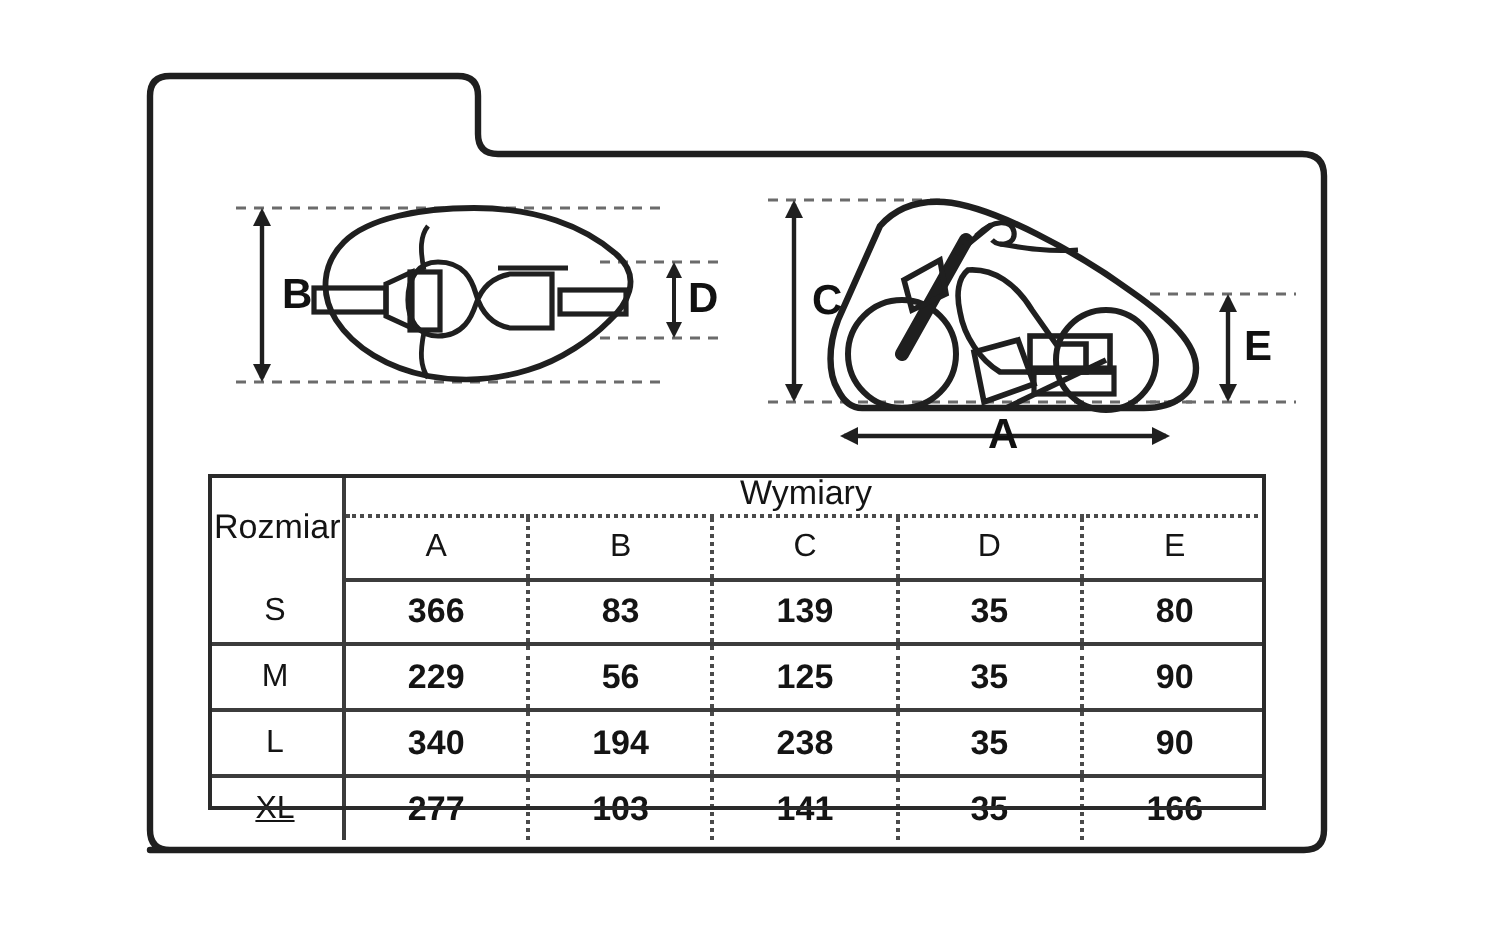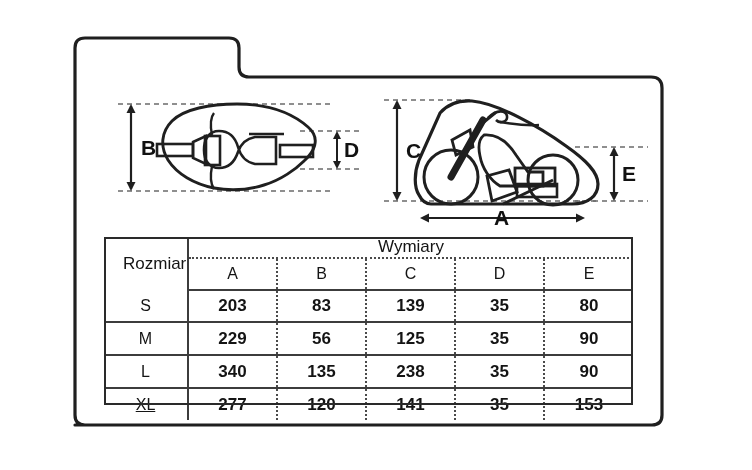--- a/index.html
+++ b/index.html
@@ -175,62 +175,62 @@
   <div class="dim-label" style="left:141px;top:137px;">B</div>
   <div class="dim-label" style="left:344px;top:139px;">D</div>
   <div class="dim-label" style="left:406px;top:140px;">C</div>
   <div class="dim-label" style="left:622px;top:163px;">E</div>
   <div class="dim-label" style="left:494px;top:207px;">A</div>
 
   <table class="size-table">
     <tbody>
 
       <tr>
-        <td class="hdr-rozmiar v-solid" rowspan="2" style="width:64px;height:36px;text-align:left;padding-left:19px;">Rozmiar</td>
+        <td class="hdr-rozmiar v-solid" rowspan="2" style="width:64px;height:36px;text-align:left;padding-left:3px;">Rozmiar</td>
         <td class="hdr-wymiary h-dot" colspan="5" style="height:18px;">Wymiary</td>
       </tr>
 
       <tr>
         <td class="hdr-col v-dot r-solid" style="width:93px;height:30px;">A</td>
         <td class="hdr-col v-dot r-solid" style="width:93px;">B</td>
         <td class="hdr-col v-dot r-solid" style="width:95px;">C</td>
         <td class="hdr-col v-dot r-solid" style="width:91px;">D</td>
         <td class="hdr-col r-solid" style="width:89px;">E</td>
       </tr>
 
       <tr>
         <td class="cell-size v-solid r-solid" style="height:31px;">S</td>
-        <td class="cell-val v-dot r-solid">203</td>
+        <td class="cell-val v-dot r-solid">366</td>
         <td class="cell-val v-dot r-solid">83</td>
         <td class="cell-val v-dot r-solid">139</td>
         <td class="cell-val v-dot r-solid">35</td>
         <td class="cell-val r-solid">80</td>
       </tr>
       <tr>
         <td class="cell-size v-solid r-solid" style="height:31px;">M</td>
         <td class="cell-val v-dot r-solid">229</td>
         <td class="cell-val v-dot r-solid">56</td>
         <td class="cell-val v-dot r-solid">125</td>
         <td class="cell-val v-dot r-solid">35</td>
         <td class="cell-val r-solid">90</td>
       </tr>
       <tr>
         <td class="cell-size v-solid r-solid" style="height:31px;">L</td>
         <td class="cell-val v-dot r-solid">340</td>
-        <td class="cell-val v-dot r-solid">135</td>
+        <td class="cell-val v-dot r-solid">194</td>
         <td class="cell-val v-dot r-solid">238</td>
         <td class="cell-val v-dot r-solid">35</td>
         <td class="cell-val r-solid">90</td>
       </tr>
       <tr>
         <td class="cell-size v-solid" style="height:31px;text-decoration:underline;">XL</td>
         <td class="cell-val v-dot">277</td>
-        <td class="cell-val v-dot">120</td>
+        <td class="cell-val v-dot">103</td>
         <td class="cell-val v-dot">141</td>
         <td class="cell-val v-dot">35</td>
-        <td class="cell-val">153</td>
+        <td class="cell-val">166</td>
       </tr>
     </tbody>
   </table>
 
   <div class="tbl-outer"></div>
 
 </div>
 
 </body></html>

